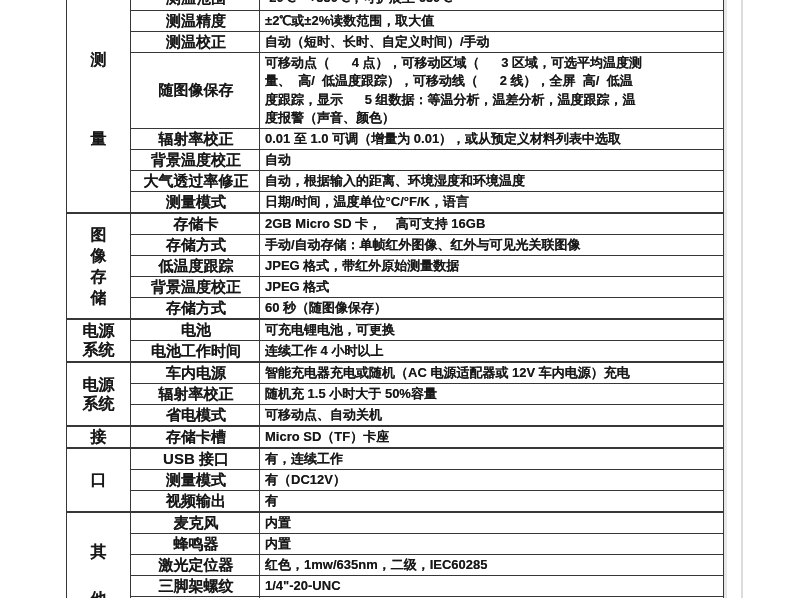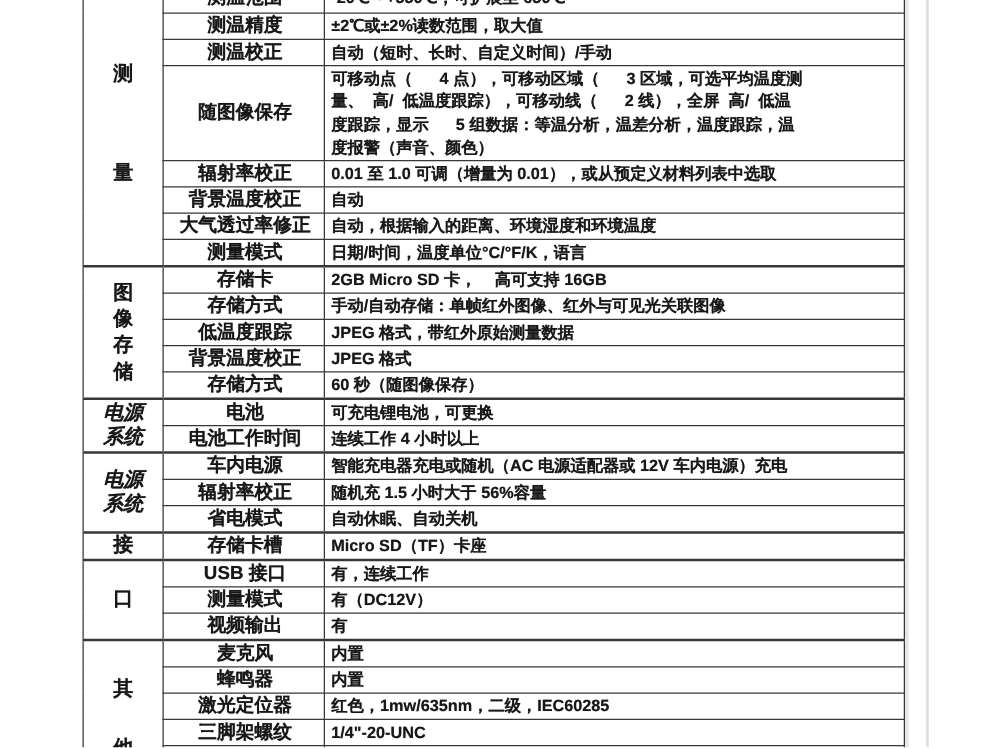--- a/index.html
+++ b/index.html
@@ -39,21 +39,21 @@
     font-size:16px;
   }
   .cat-box{
     position:absolute;inset:0;
     display:flex;flex-direction:column;
     align-items:center;
     line-height:21px;
   }
   .cat-spread{justify-content:center;gap:58px;padding-bottom:14px;}
   .cat-stack{justify-content:center;}
-  .cat-twoline{justify-content:center;line-height:19px;font-style:italic;}
+  .cat-twoline{justify-content:center;line-height:19px;}
   .cat-single{justify-content:center;}
   .cat-offset{justify-content:flex-start;padding-top:28px;gap:26px;}
   td.item{font-size:15px;padding:0 4px 0 6px;}
   td.value{font-size:13px;padding:0 6px 0 5px;}
   .cellwrap{
     line-height:20px;
     white-space:pre-wrap;
     max-height:21px;
     overflow:hidden;
   }
@@ -246,29 +246,29 @@
           </td>
           <td class="value">
             <div class="cellwrap">智能充电器充电或随机（AC 电源适配器或 12V 车内电源）充电</div>
           </td>
         </tr>
         <tr>
           <td class="item">
             <div class="cellwrap">辐射率校正</div>
           </td>
           <td class="value">
-            <div class="cellwrap">随机充 1.5 小时大于 56%容量</div>
+            <div class="cellwrap">随机充 1.5 小时大于 50%容量</div>
           </td>
         </tr>
         <tr>
           <td class="item">
             <div class="cellwrap">省电模式</div>
           </td>
           <td class="value">
-            <div class="cellwrap">自动休眠、自动关机</div>
+            <div class="cellwrap">可移动点、自动关机</div>
           </td>
         </tr>
         <tr class="section-start">
           <td class="cat" rowspan="1">
             <div class="cat-box cat-single">
               <span>接</span>
             </div>
           </td>
           <td class="item">
             <div class="cellwrap">存储卡槽</div>

